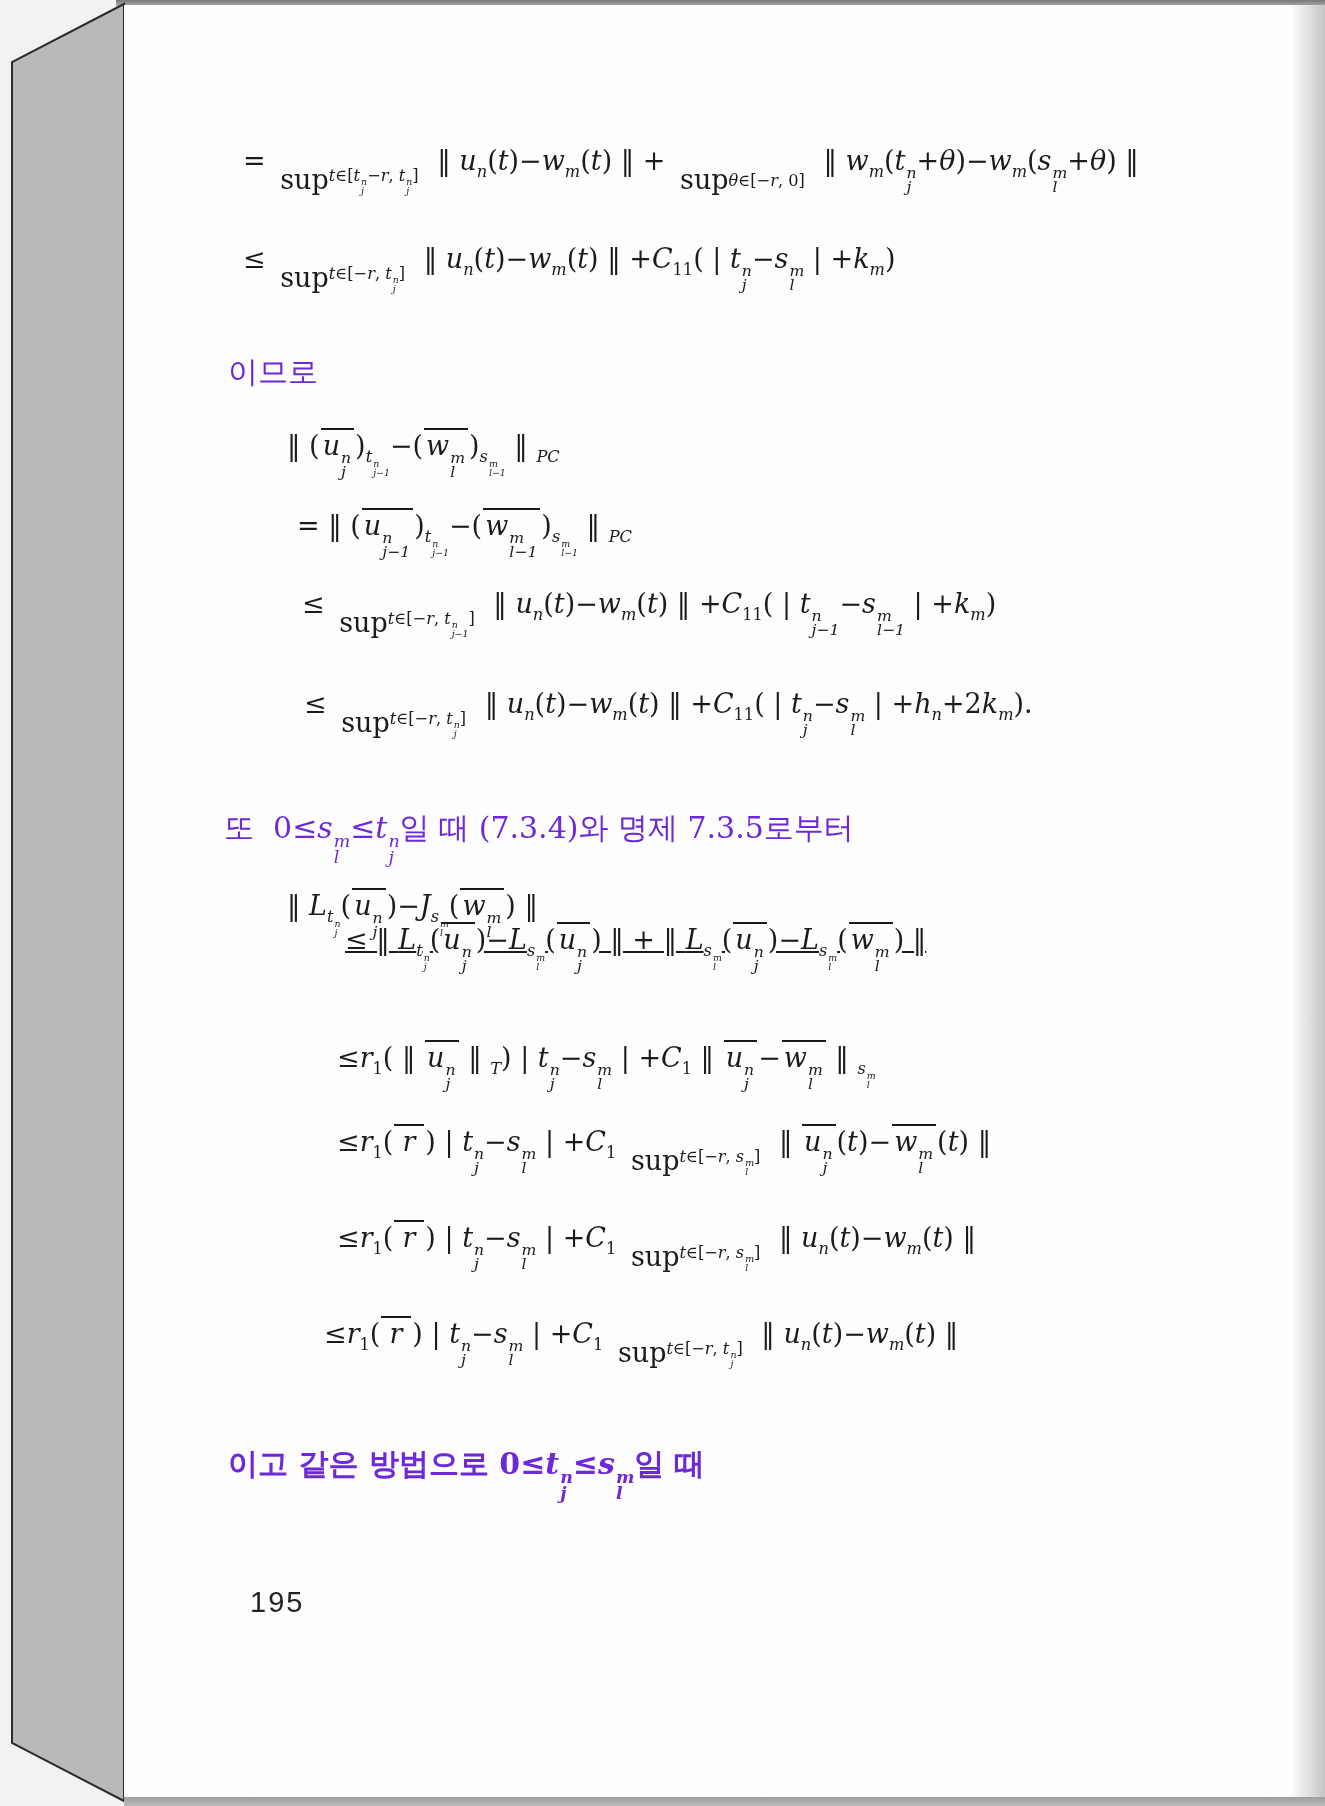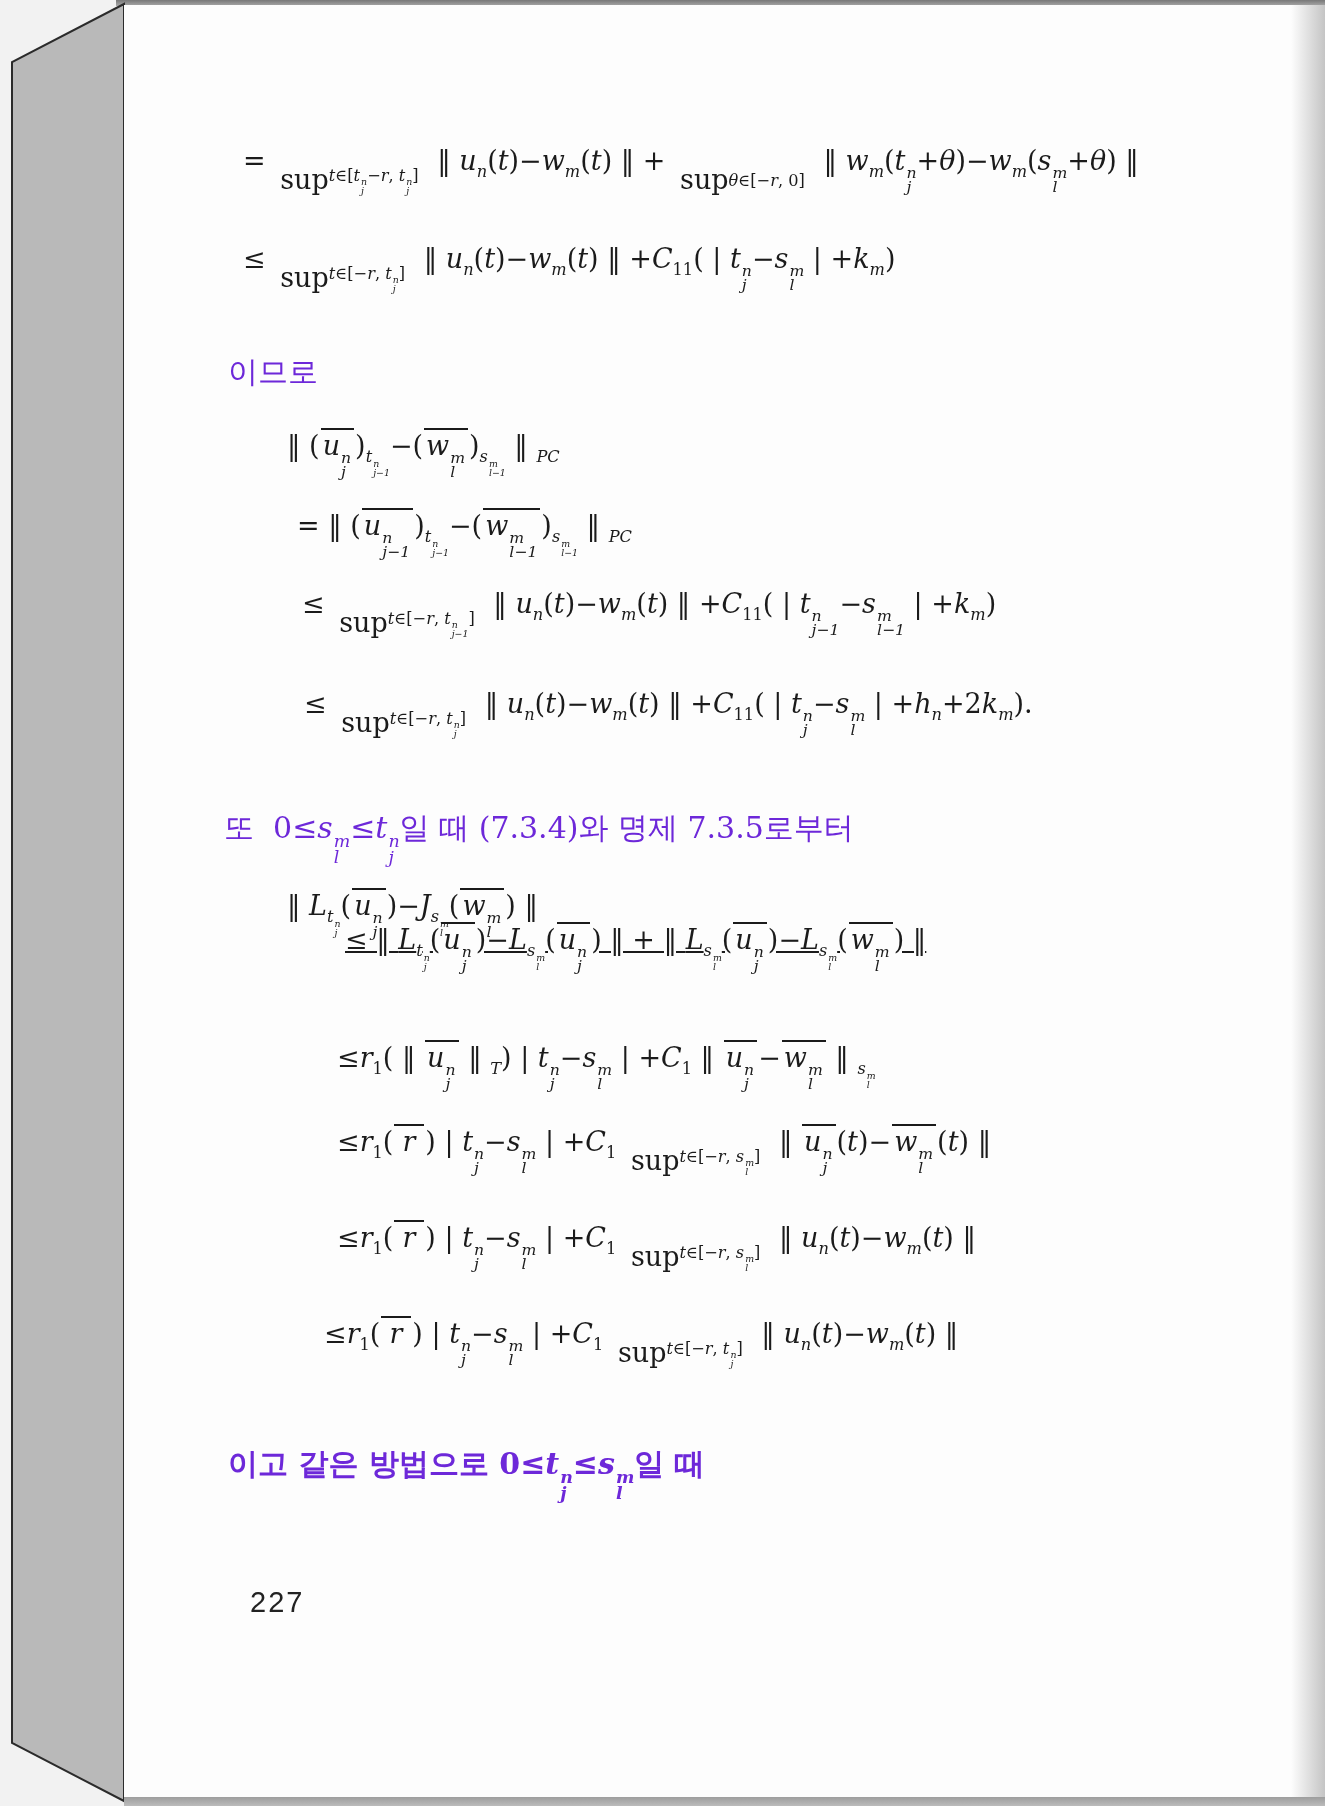--- a/index.html
+++ b/index.html
@@ -277,15 +277,15 @@
       </span> ‖ <i>u</i><sub><i>n</i></sub>(<i>t</i>)−<i>w</i><sub><i>m</i></sub>(<i>t</i>) ‖</div>
 
   <div class="line para l-p3">이고 같은 방법으로 0≤<i>t</i><span class="ss">
         <span>n</span>
         <span>j</span>
       </span>≤<i>s</i><span class="ss">
         <span>m</span>
         <span>l</span>
       </span>일 때</div>
 
-  <div class="line pagenum l-pn">227</div>
+  <div class="line pagenum l-pn">195</div>
 
 </div>
 
 </body></html>

